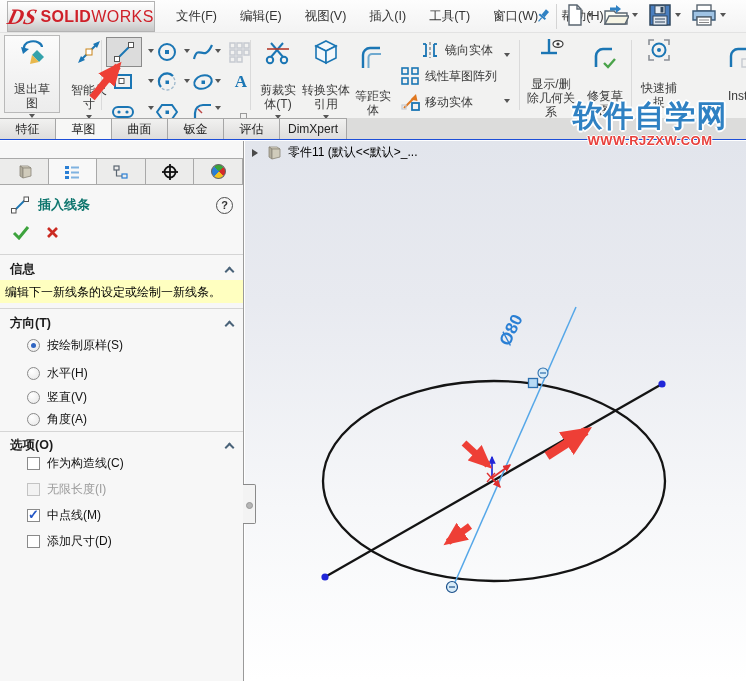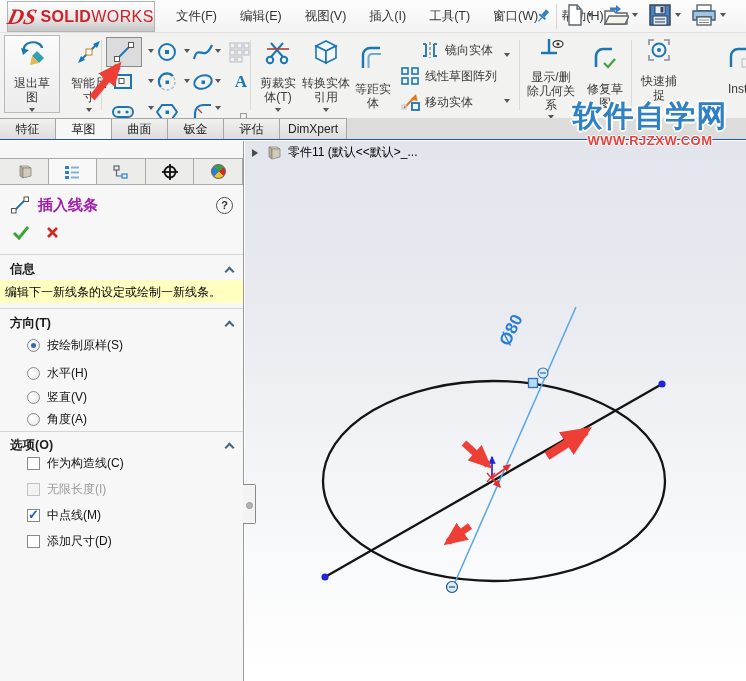--- a/index.html
+++ b/index.html
@@ -27,21 +27,21 @@
   .caret { width:0; height:0; border-left:3.5px solid transparent; border-right:3.5px solid transparent;
            border-top:4px solid #555; }
 
   
   .ribbon { position:absolute; top:33px; left:0; right:0; height:85px; background:#f2f2f1; }
   .vsep { position:absolute; top:7px; height:70px; width:1px; background:#dadada; }
   .bigbtn { position:absolute; display:flex; flex-direction:column; align-items:center;
             text-align:center; line-height:1.15; font-size:12px; color:#3a3a3a;
             word-break:break-all; cursor:default; }
   .bigbtn .bicon { height:30px; display:flex; align-items:center; justify-content:center; }
-  .bigbtn .blabel { margin-top:10px; }
+  .bigbtn .blabel { margin-top:17px; }
   .bigbtn .caret { margin-top:3px; }
   .boxed { border:1px solid #b9b9b9; background:linear-gradient(#fbfbfb,#ececec); padding:2px 2px 0 2px; }
   .toolcell { position:absolute; display:flex; align-items:center; justify-content:center;
               width:30px; height:26px; }
   .toolcell.hl { border:1px solid #8a8a8a; background:#dcdcdc; width:36px; height:30px; }
   .tcaret { position:absolute; }
   .rowbtn { position:absolute; display:flex; align-items:center; gap:5px; font-size:12px; color:#3a3a3a; }
   .textA { font-family:"Liberation Serif", serif; font-weight:bold; font-size:17px; color:#1b76b4; }
   .textA::after { content:"A"; }
   .minisq { width:7px; height:7px; border:1px solid #9a9a9a; }
@@ -59,21 +59,21 @@
 
   
   .panel { position:absolute; left:0; top:0; width:244px; height:100%;
            background:#f7f7f7; border-right:1px solid #9a9a9a; }
   .pm-tabs { position:absolute; top:17px; left:0; right:0; height:27px; display:flex;
              border-bottom:1px solid #a9a9a9; }
   .pm-tab { flex:1; margin-left:-1px; border:1px solid #a9a9a9; border-bottom:none;
             display:flex; align-items:center; justify-content:center; background:#ececeb; cursor:default; }
   .pm-tab.active { background:#f8f8f8; }
   .pm-title { position:absolute; top:50px; left:0; right:0; height:28px; display:flex;
-              align-items:center; gap:8px; padding:0 10px; font-weight:bold; font-size:15px; color:#a21caf; }
+              align-items:center; gap:8px; padding:0 10px; font-weight:bold; font-size:13px; color:#0f766e; }
   .help { margin-left:auto; width:17px; height:17px; border:1.6px solid #4e4e4e; border-radius:50%;
           display:flex; align-items:center; justify-content:center; font-size:11px; font-weight:bold; color:#333; }
   .help::after { content:"?"; }
   .pm-actions { position:absolute; top:84px; left:12px; display:flex; gap:16px; align-items:center; }
   .hline { position:absolute; left:0; right:0; height:1px; background:#d5d5d5; }
   .sect { position:absolute; left:10px; right:10px; display:flex; align-items:center;
           font-weight:bold; font-size:12.5px; color:#1c1c1c; }
   .chev { margin-left:auto; width:7px; height:7px; border-left:2px solid #4a6379; border-top:2px solid #4a6379;
           transform:rotate(45deg); margin-top:3px; }
   .msg { position:absolute; top:139px; left:0; right:0; height:23px; background:#ffffc0;

